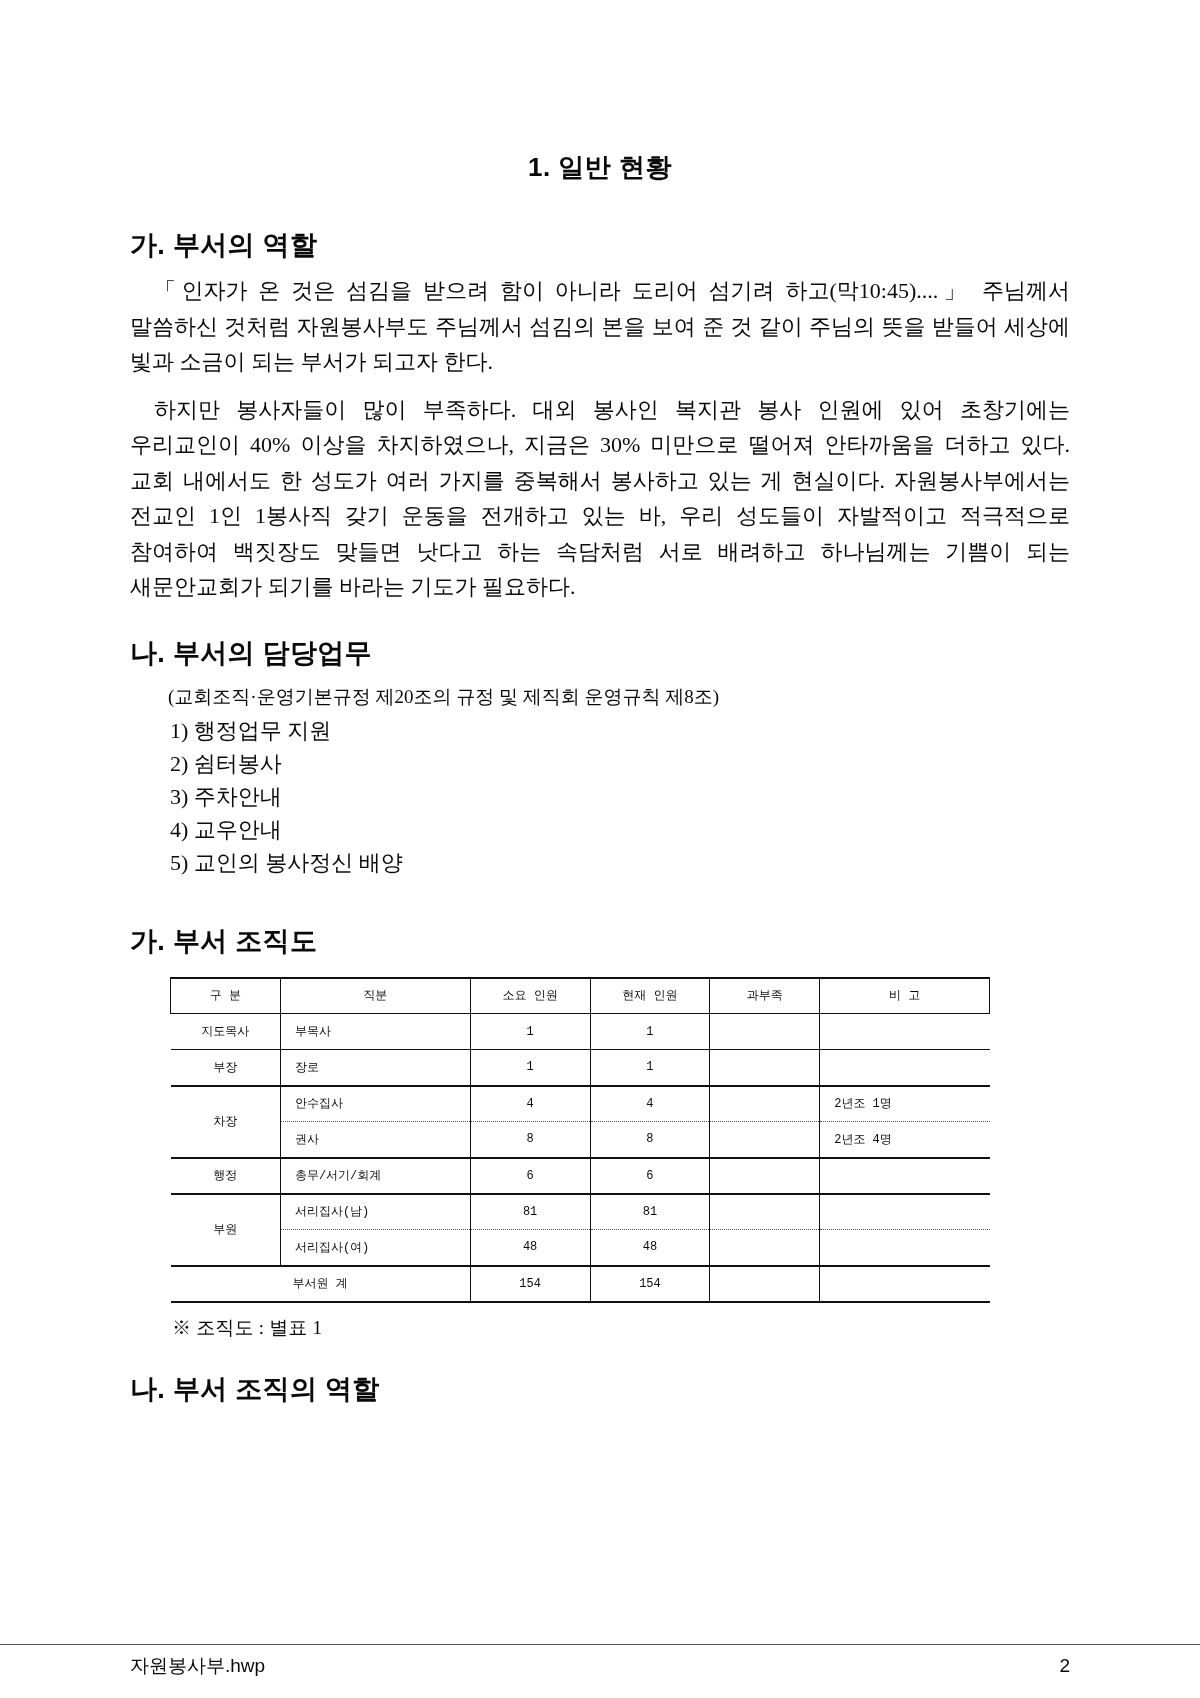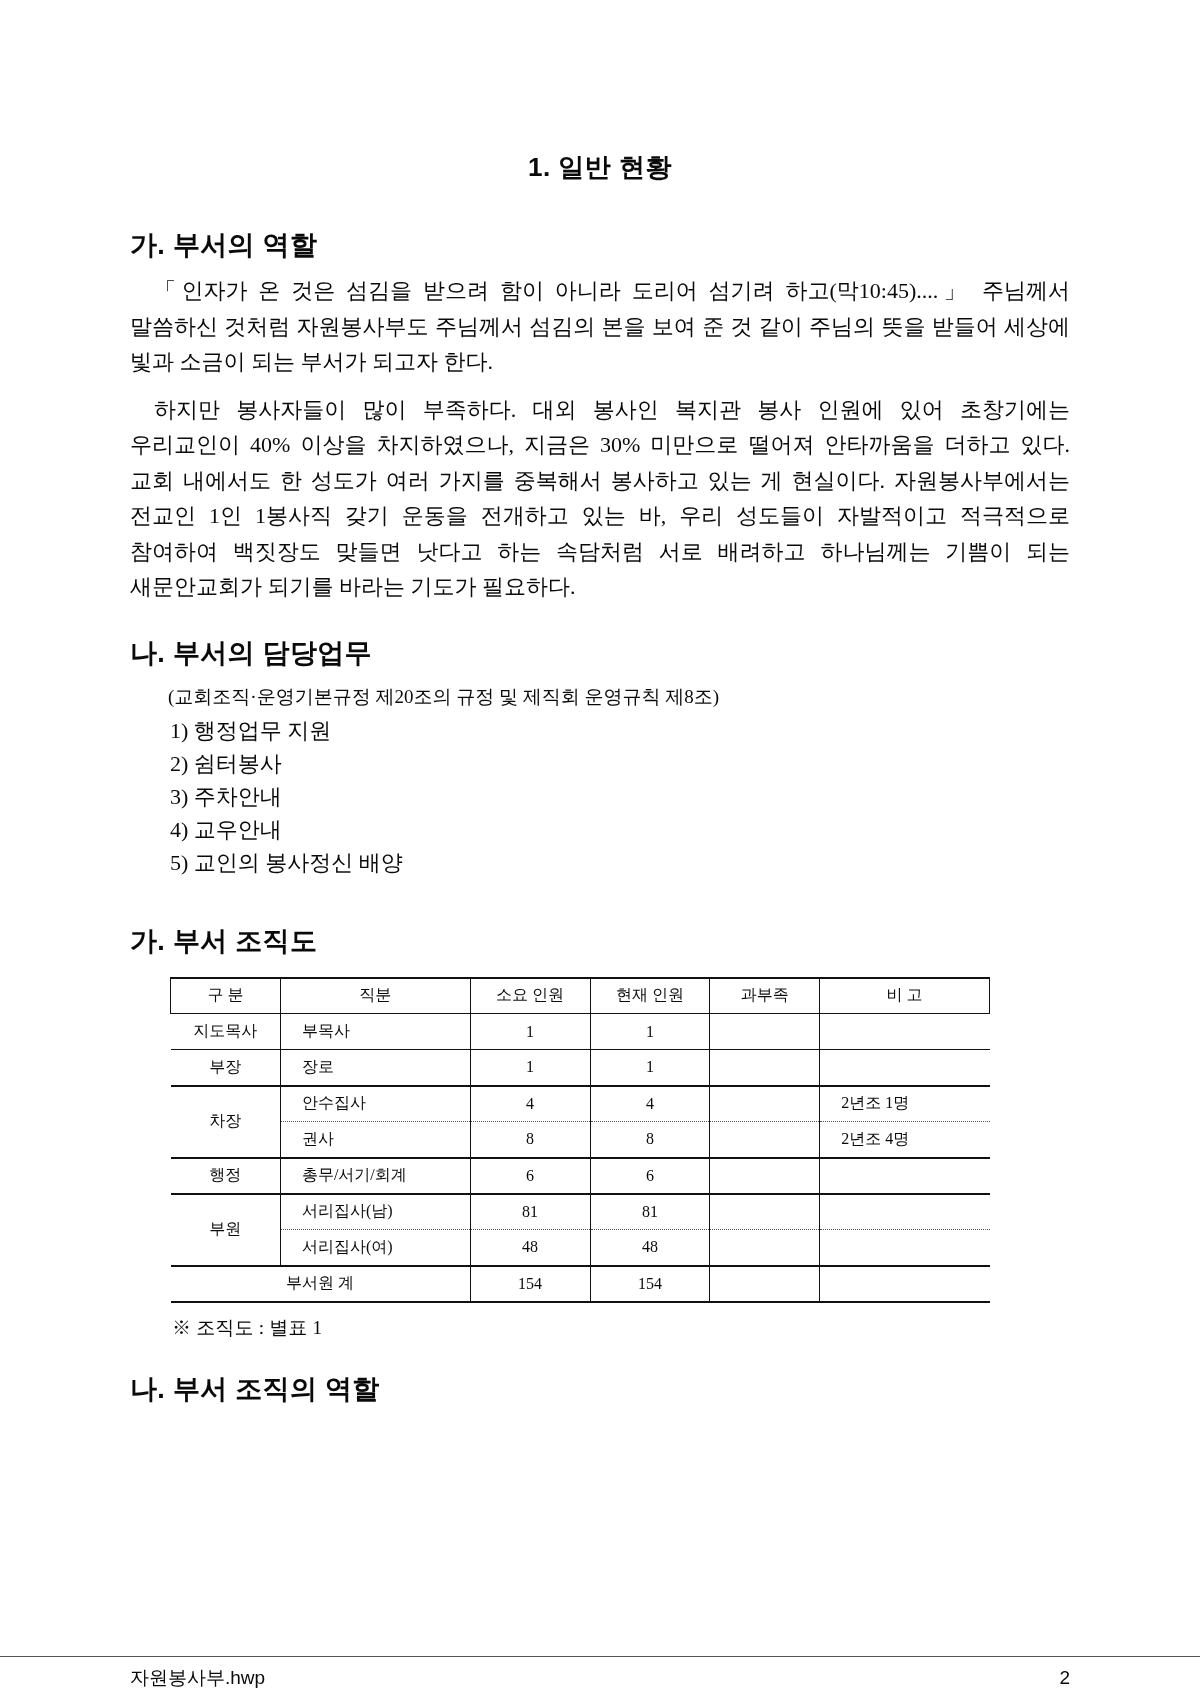--- a/index.html
+++ b/index.html
@@ -70,62 +70,63 @@
     line-height: 33px;
     margin-left: 40px;
     padding: 0;
   }
 
   
   .org-table {
     border-collapse: collapse;
     width: 820px;
     margin: 18px 0 0 40px;
-    font-size: 16px;
+    font-size: 12px;
+    font-family: Liberation Mono, monospace;
   }
   .org-table td, .org-table th {
     border-left: 1px solid #111;
     border-right: 1px solid #111;
     height: 36px;
     padding: 1px 8px;
     font-weight: normal;
     text-align: center;
     vertical-align: middle;
     white-space: nowrap;
   }
   .org-table tr.top-line td, .org-table tr.top-line th {
     border-top: 2px solid #111;
   }
   .org-table tr.thead th { border-bottom: 1px solid #111; }
   .org-table tr.solid-top td { border-top: 1px solid #111; }
   .org-table tr.thick-top td { border-top: 2px solid #111; }
   .org-table tr.dotted-top td { border-top: 1px dotted #555; }
   .org-table tr.last-row td { border-bottom: 2px solid #111; }
-  .org-table td.left { text-align: left; padding-left: 21px; }
+  .org-table td.left { text-align: left; padding-left: 14px; }
   .org-table td.edge-l { border-left: none; }
   .org-table td.edge-r { border-right: none; }
 
   .col-div   { width: 110px; }
   .col-role  { width: 190px; }
   .col-need  { width: 120px; }
   .col-cur   { width: 120px; }
   .col-diff  { width: 110px; }
   .col-note  { width: 170px; }
 
   .table-note {
     font-size: 19px;
     margin: 12px 0 0 42px;
     letter-spacing: 0.2px;
   }
 
   
   .footer-bar {
     position: absolute;
     left: 0;
-    bottom: 0;
+    bottom: 12px;
     width: 1200px;
     height: 42px;
     border-top: 1px solid #555;
     display: flex;
     align-items: center;
     justify-content: space-between;
     padding: 0 130px;
     font-size: 19px;
     font-family: "Liberation Sans", "DejaVu Sans", sans-serif;
   }

